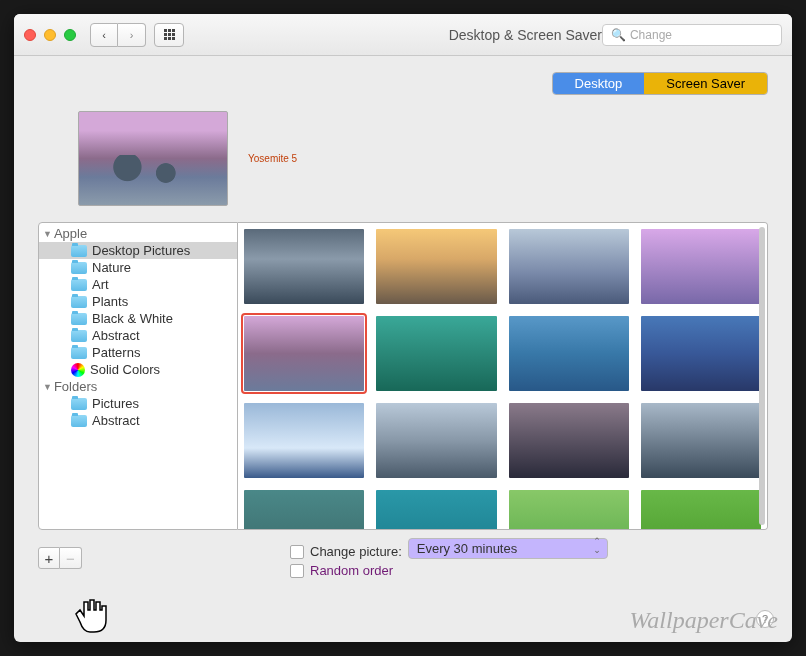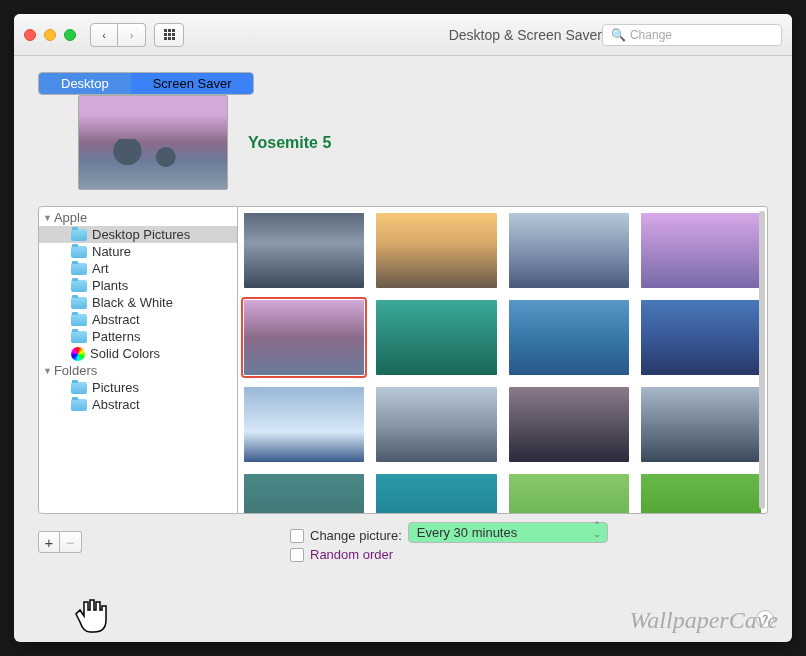--- a/index.html
+++ b/index.html
@@ -14,28 +14,28 @@
 .navbtns { display: flex; gap: 0; margin-right: 8px; }
 .navbtn { width: 28px; height: 24px; background: linear-gradient(#fff, #f0f0f0); border: 1px solid #b5b5b5; display: flex; align-items: center; justify-content: center; font-size: 11px; color: #888; }
 .navbtn:first-child { border-radius: 4px 0 0 4px; color: #444; }
 .navbtn:last-child { border-radius: 0 4px 4px 0; border-left: none; }
 .gridbtn { width: 30px; height: 24px; background: linear-gradient(#fff, #f0f0f0); border: 1px solid #b5b5b5; border-radius: 4px; display: flex; align-items: center; justify-content: center; }
 .gridicon { display: grid; grid-template-columns: repeat(3, 3px); grid-template-rows: repeat(3, 3px); gap: 1px; }
 .gridicon span { background: #444; }
 .title { flex: 1; text-align: right; color: #555; font-size: 14px; }
 .searchbox { width: 180px; height: 22px; background: #fff; border: 1px solid #ccc; border-radius: 4px; display: flex; align-items: center; padding: 0 8px; gap: 4px; color: #aaa; font-size: 12px; }
 .content { padding: 16px 24px 0 24px; }
-.tabbar { display: flex; justify-content: flex-start; }
+.tabbar { display: flex; justify-content: flex-end; margin-bottom: 16px; }
 .tabs { display: flex; border: 1px solid #b0b0b0; border-radius: 4px; overflow: hidden; }
-.tab { padding: 3px 22px; font-size: 13px; background: #3b82f6; cursor: pointer; }
+.tab { padding: 3px 22px; font-size: 13px; background: #eab308; cursor: pointer; }
 .tab.active { background: #4a8de8; color: #fff; }
 .preview-row { display: flex; align-items: center; gap: 20px; margin-bottom: 16px; padding-left: 40px; }
 .preview-thumb { width: 150px; height: 95px; border: 1px solid #aaa; border-radius: 2px; background: linear-gradient(to bottom, #d4a8d8 20%, #8b6b8b 50%, #6b7b9b 70%, #8b9bab 100%); position: relative; overflow: hidden; }
 .preview-thumb::before { content:''; position:absolute; bottom:20px; left:10px; right:10px; height:30px; background: radial-gradient(circle at 30% 40%, #4a5a6a 15%, transparent 16%), radial-gradient(circle at 60% 60%, #4a5a6a 12%, transparent 13%); }
-.preview-name { font-size: 16px; color: #15803d; font-weight: bold; }
+.preview-name { font-size: 10px; color: #c2410c; }
 .main-row { display: flex; gap: 0; height: 308px; }
 .sidebar { width: 200px; background: #fff; border: 1px solid #b5b5b5; border-radius: 4px 0 0 4px; overflow-y: auto; font-size: 13px; padding: 2px 0; }
 .side-group { color: #666; padding: 1px 4px; display: flex; align-items: center; gap: 2px; }
 .side-group .tri { font-size: 9px; color: #888; }
 .side-item { padding: 1px 4px 1px 32px; display: flex; align-items: center; gap: 5px; color: #333; }
 .side-item.sel { background: #d4d4d4; }
 .folder-icon { width: 16px; height: 12px; background: linear-gradient(#92d8f6, #5fbce8); border-radius: 2px; position: relative; }
 .folder-icon::before { content:''; position:absolute; top:-2px; left:1px; width:6px; height:3px; background:#5fbce8; border-radius:1px 1px 0 0; }
 .color-wheel { width: 14px; height: 14px; border-radius: 50%; background: conic-gradient(red, yellow, lime, cyan, blue, magenta, red); }
 .grid-panel { flex: 1; background: #fff; border: 1px solid #b5b5b5; border-left: none; border-radius: 0 4px 4px 0; overflow-y: auto; padding: 6px; position: relative; }
@@ -44,21 +44,21 @@
 .thumb.selected { outline: 2px solid #e74c3c; outline-offset: 1px; }
 .controls { display: flex; align-items: center; padding: 8px 0 0 0; gap: 8px; }
 .addremove { display: flex; }
 .sqbtn { width: 22px; height: 22px; border: 1px solid #b5b5b5; background: linear-gradient(#fff,#f0f0f0); display: flex; align-items: center; justify-content: center; font-size: 15px; color: #444; }
 .sqbtn:first-child { border-radius: 3px 0 0 3px; }
 .sqbtn:last-child { border-radius: 0 3px 3px 0; border-left: none; color: #bbb; }
 .ctrl-right { margin-left: 200px; display: flex; flex-direction: column; gap: 4px; }
 .ctrl-row { display: flex; align-items: flex-end; gap: 6px; font-size: 13px; color: #333; }
 .ctrl-row.disabled { color: #701a75; }
 .chk { width: 14px; height: 14px; border: 1px solid #aaa; border-radius: 2px; background: #fff; }
-.selectbox { background: #86efac; border: 1px solid #bbb; border-radius: 4px; padding: 2px 20px 2px 8px; font-size: 13px; position: relative; width: 200px; }
+.selectbox { background: #c4b5fd; border: 1px solid #bbb; border-radius: 4px; padding: 2px 20px 2px 8px; font-size: 13px; position: relative; width: 200px; }
 .selectbox::after { content:'⌃\A⌄'; white-space: pre; position:absolute; right:6px; top:-2px; font-size:9px; line-height:9px; color:#666; }
 .watermark { position: absolute; bottom: 8px; right: 14px; font-family: cursive; font-style: italic; font-size: 24px; color: #aaa; }
 .helpbtn { position: absolute; bottom: 14px; right: 18px; width: 18px; height: 18px; border-radius: 50%; border: 1px solid #bbb; background: #fff; font-size: 11px; color: #888; display:flex;align-items:center;justify-content:center; }
 .cursor-hand { position: absolute; left: 60px; bottom: 6px; width: 36px; height: 42px; pointer-events:none; }
 .scrollbar-fake { position:absolute; right:2px; top:4px; bottom:4px; width:6px; background:#ccc; border-radius:3px; }
 </style>
 </head>
 <body>
 
 <div class="window">

